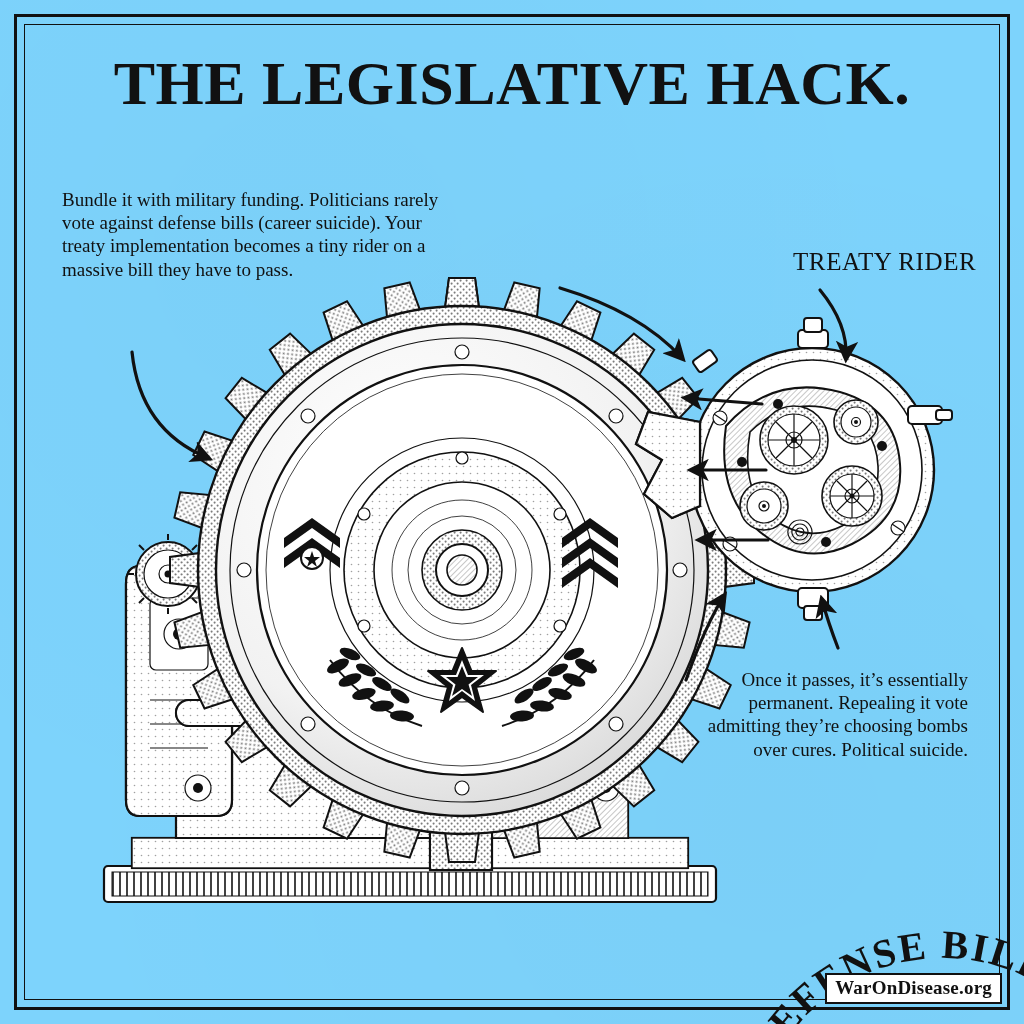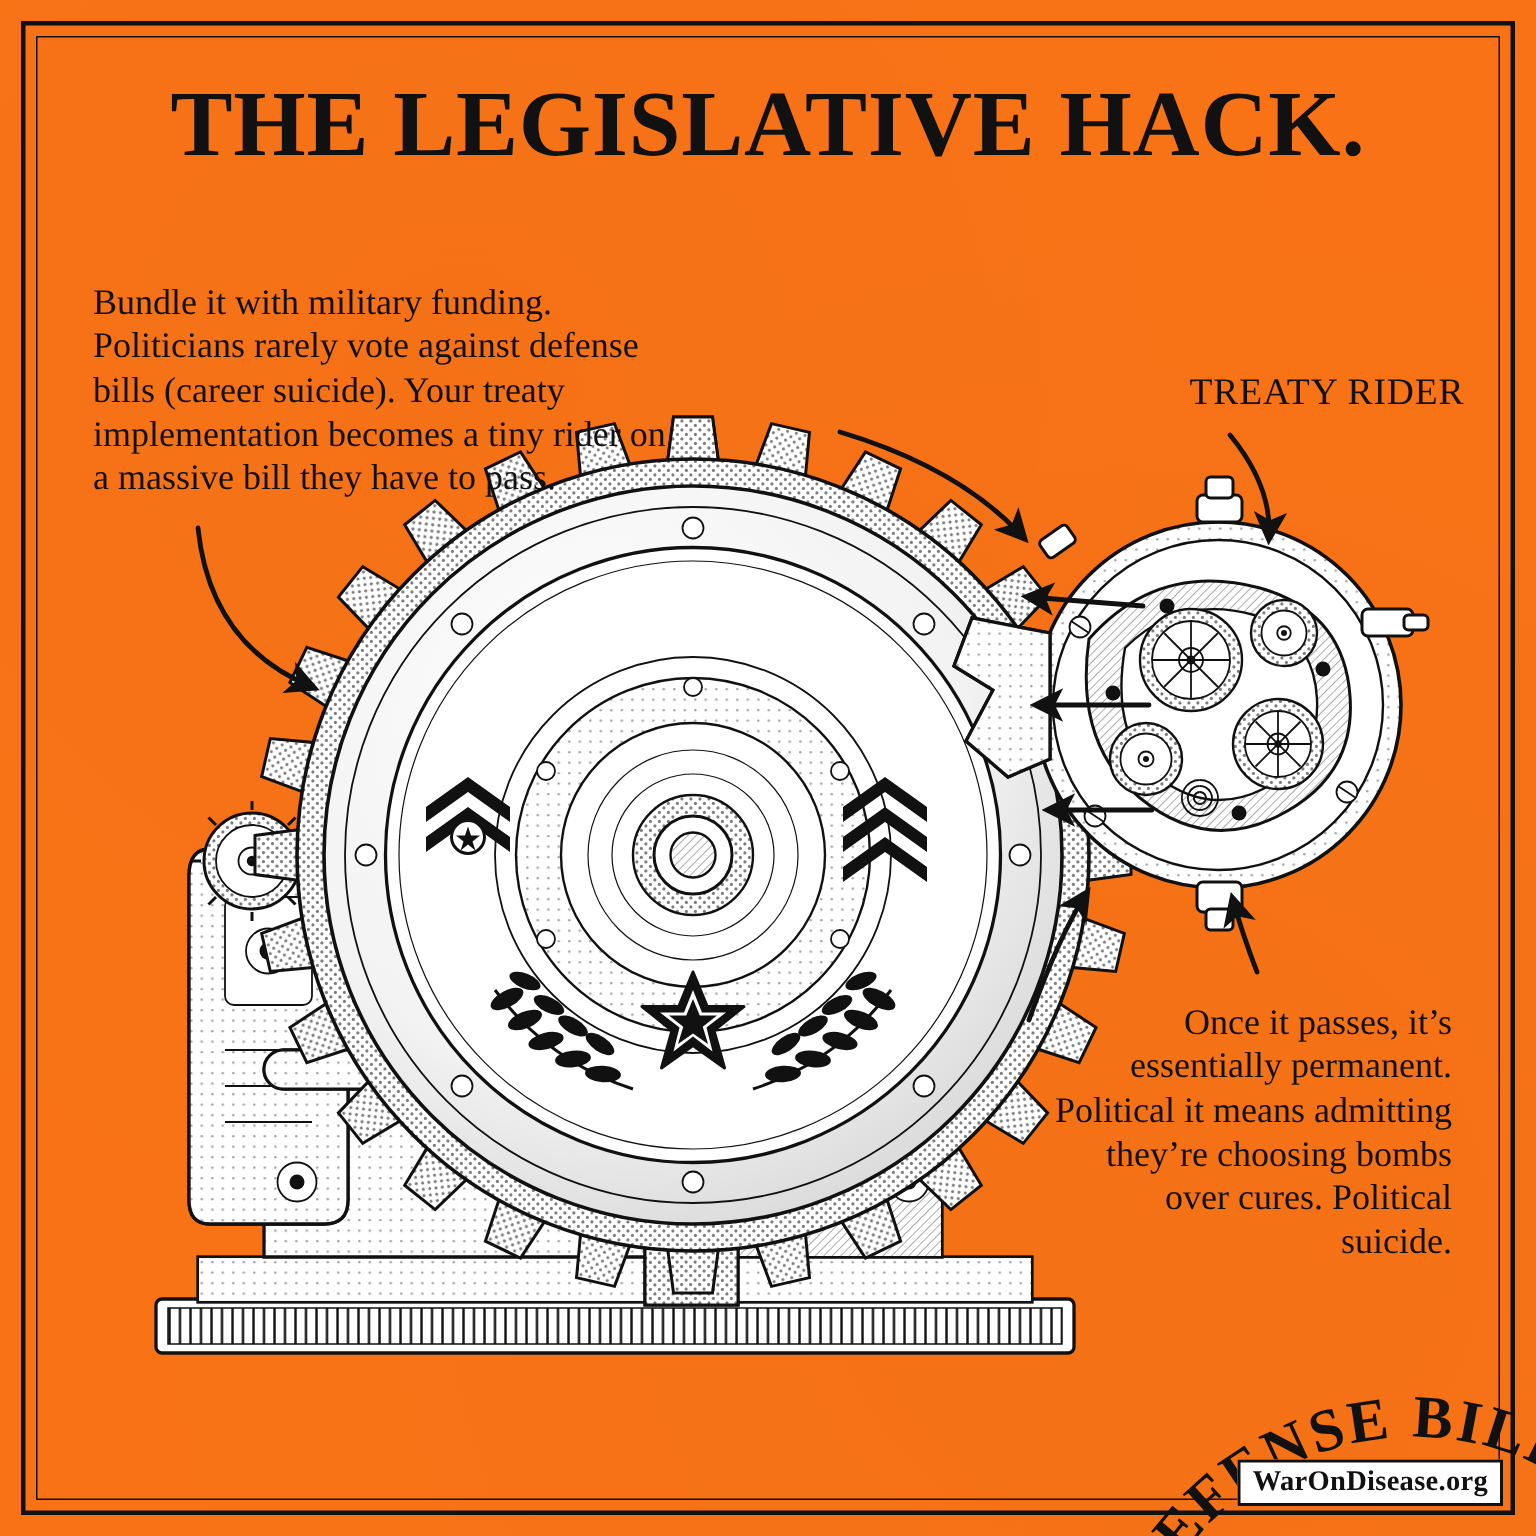--- a/index.html
+++ b/index.html
@@ -4,21 +4,21 @@
 <style>
   html, body {
     margin: 0;
     padding: 0;
     background: #ffffff;
   }
   #page {
     position: relative;
     width: 1024px;
     height: 1024px;
-    background: #f97316;
+    background: #7dd3fc;
     overflow: hidden;
     font-family: "Liberation Serif", serif;
     color: #111111;
   }
   
   #page:before {
     content: "";
     position: absolute;
     inset: 0;
     background:
@@ -51,21 +51,21 @@
     font-family: "Liberation Serif", serif;
     font-weight: bold;
     font-size: 62px;
     letter-spacing: 0.5px;
     line-height: 1;
     white-space: nowrap;
   }
   .caption {
     position: absolute;
     font-family: "Liberation Serif", serif;
-    font-size: 24px;
+    font-size: 19px;
     line-height: 1.22;
     color: #111;
   }
   #caption-left {
     left: 62px;
     top: 188px;
     width: 390px;
     text-align: left;
   }
   #caption-right {
@@ -432,17 +432,17 @@
       <path d="M766 470 L692 470" marker-end="url(#arrowhead)"></path>
       <path d="M768 540 L700 540" marker-end="url(#arrowhead)"></path>
 
       <path d="M686 680 Q706 624 724 596" marker-end="url(#arrowhead)"></path>
 
       <path d="M838 648 Q828 622 822 600" marker-end="url(#arrowhead)"></path>
     </g>
   </svg>
 
   <div class="caption" id="caption-left">Bundle it with military funding. Politicians rarely vote against defense bills (career suicide). Your treaty implementation becomes a tiny rider on a massive bill they have to pass.</div>
-  <div class="caption" id="caption-right">Once it passes, it’s essentially permanent. Political it means admitting they’re choosing bombs over cures. Political suicide.</div>
+  <div class="caption" id="caption-right">Once it passes, it’s essentially permanent. Repealing it vote admitting they’re choosing bombs over cures. Political suicide.</div>
   <div class="label-treaty">TREATY RIDER</div>
   <div class="credit">WarOnDisease.org</div>
 
 </div>
 
 </body></html>

